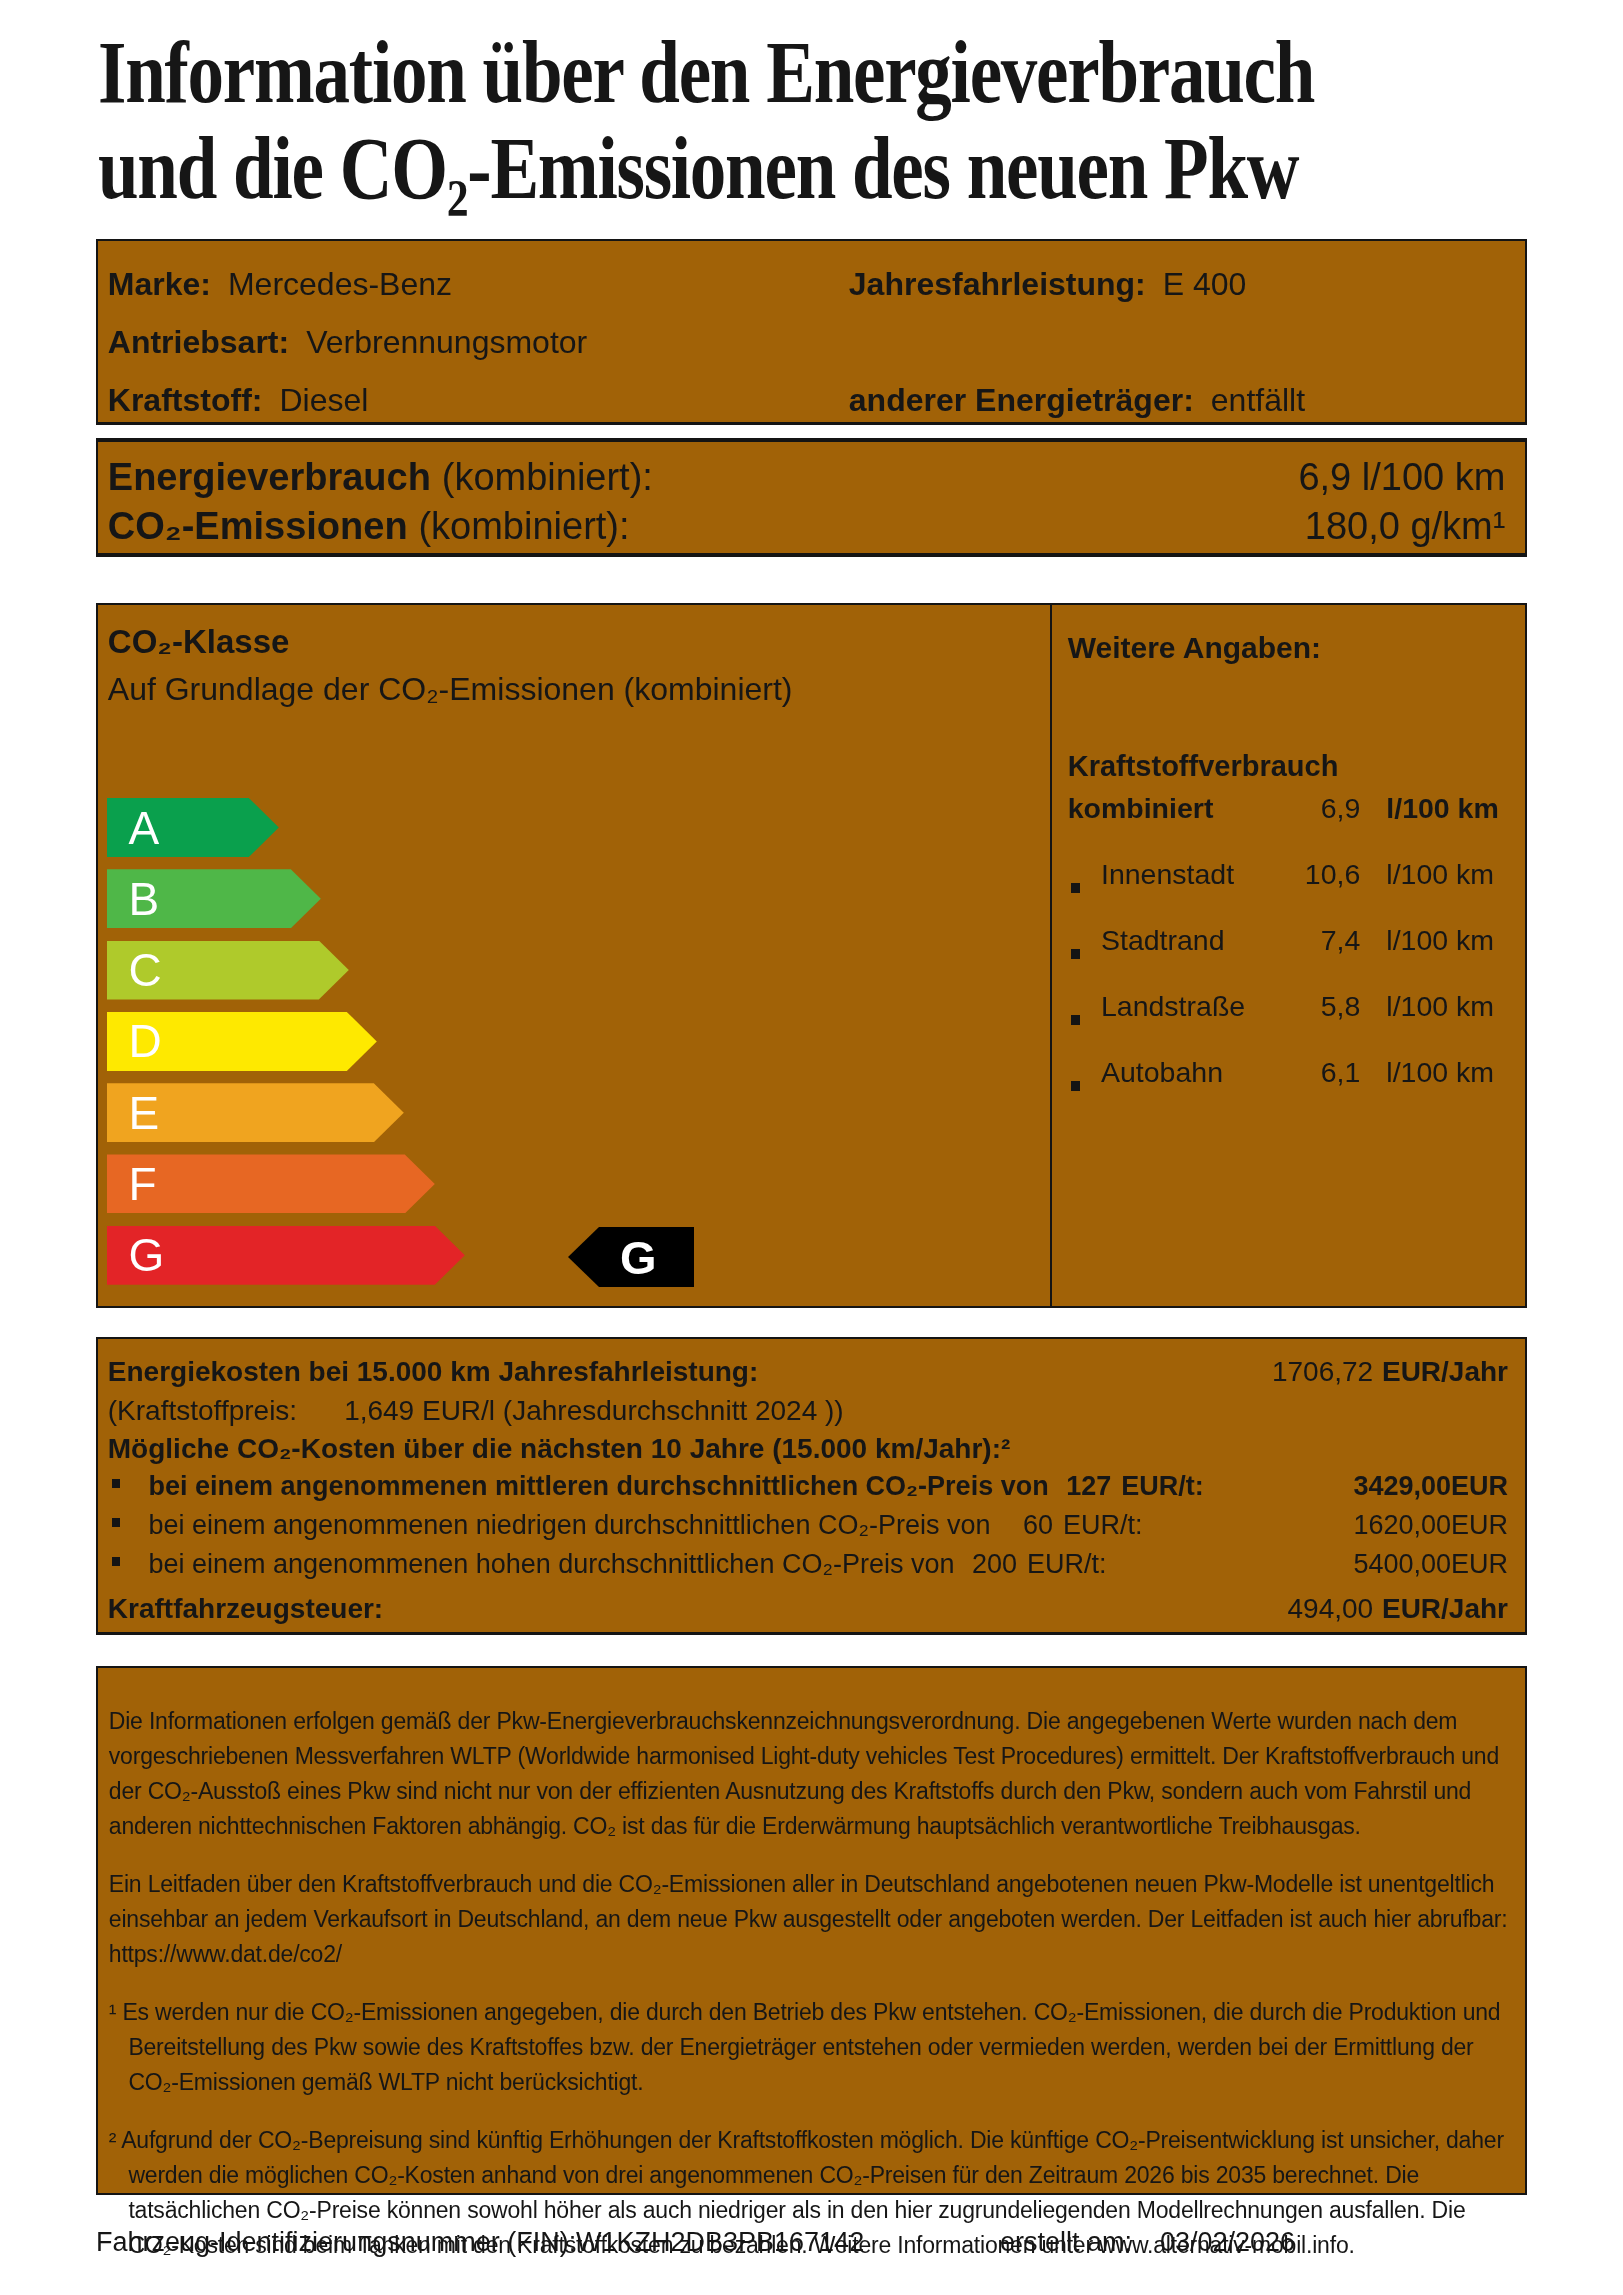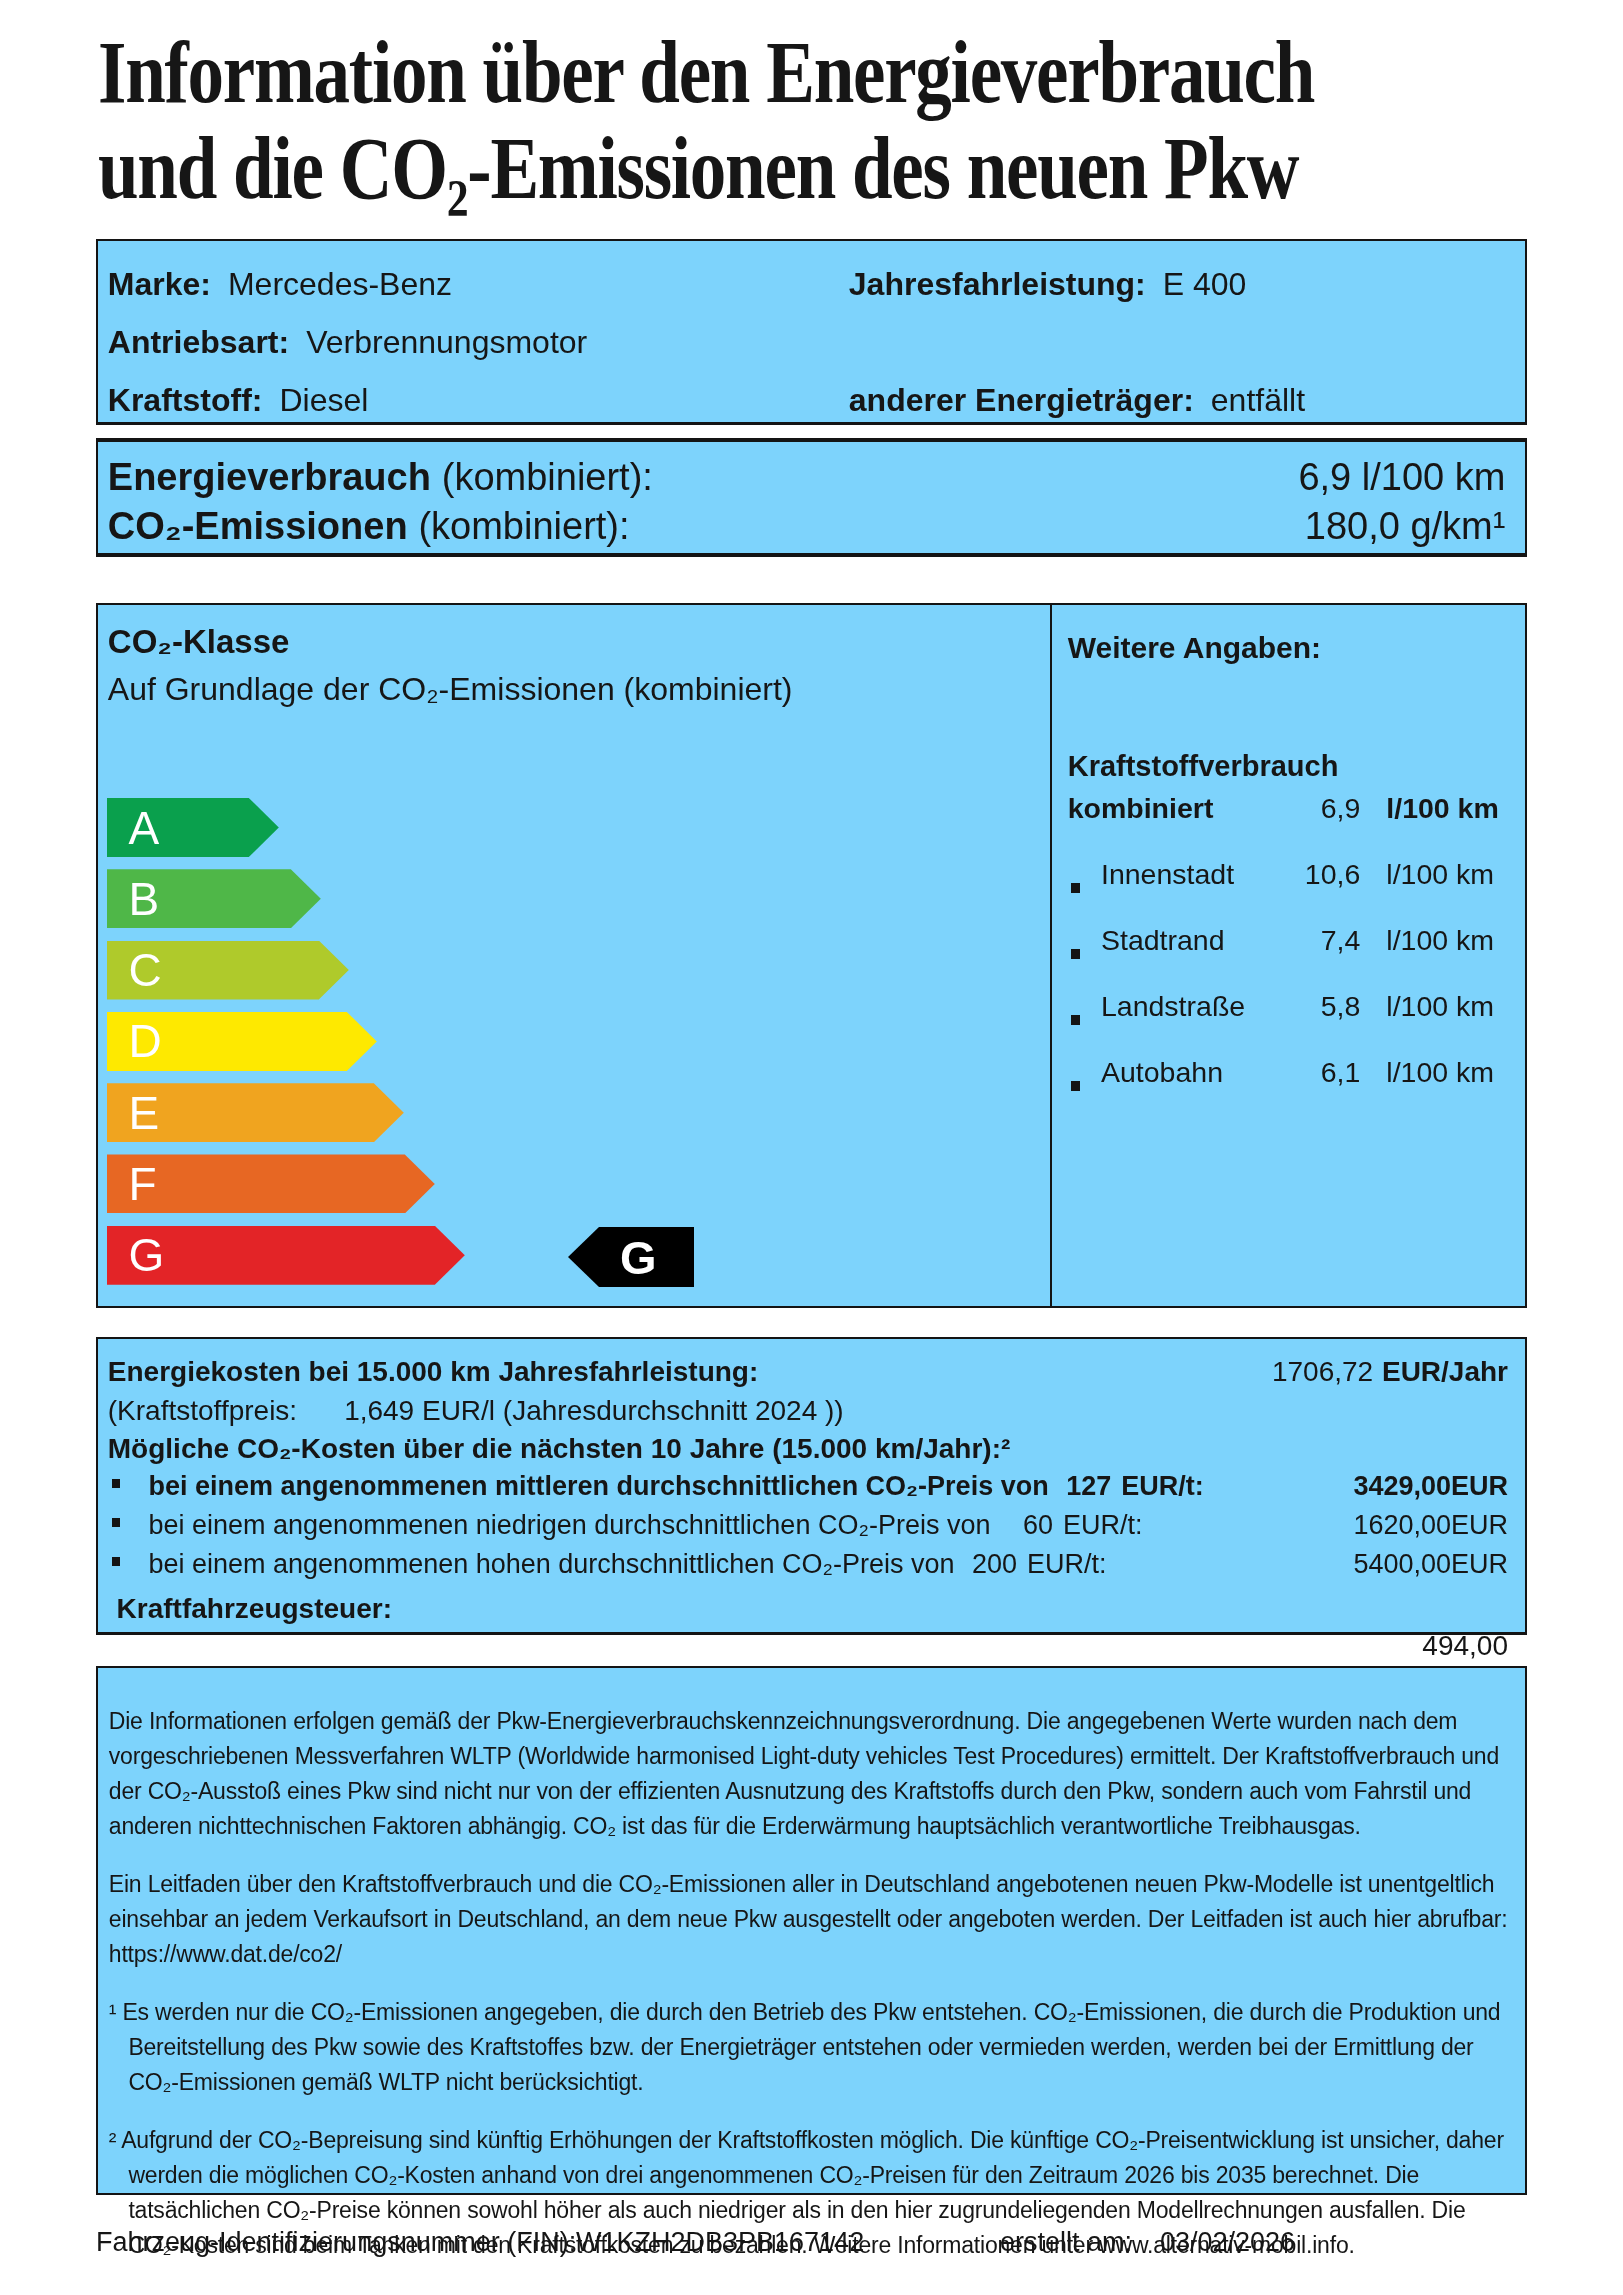--- a/index.html
+++ b/index.html
@@ -4,21 +4,21 @@
 <style>
   html,body{margin:0;padding:0;background:#ffffff;}
   body{width:1623px;height:2295px;position:relative;font-family:"Liberation Sans",sans-serif;color:#161616;overflow:hidden;}
   .page{position:absolute;inset:0;}
 
   
   .title{position:absolute;left:98px;top:23.6px;white-space:nowrap;}
   .title .tline{display:block;font-family:"Liberation Serif",serif;font-weight:bold;font-size:89px;line-height:96px;transform:scaleX(0.82);transform-origin:0 0;letter-spacing:-1.5px;}
 
   
-  .box{position:absolute;left:96px;width:1431px;border:2.5px solid #141414;box-sizing:border-box;background:#7dd3fc;}
+  .box{position:absolute;left:96px;width:1431px;border:2.5px solid #141414;box-sizing:border-box;background:#a16207;}
 
   
   #box-vehicle{top:239px;height:186px;border-bottom-width:3.9px;}
   .veh-grid{padding:14.7px 14.7px 0 9.8px;}
   .veh-row{display:flex;height:58px;align-items:center;font-size:32px;}
   .veh-cell-l{width:741px;display:flex;align-items:baseline;}
   .veh-cell-r{flex:1;display:flex;align-items:baseline;}
   .lbl{font-weight:bold;}
   .val{margin-left:17px;}
 
@@ -66,21 +66,21 @@
   .c-row2{margin-top:2px;}
   .c-row2 .c2val{margin-left:47px;}
   .c-row3{margin-top:1px;font-weight:bold;}
   .c-bullet{display:flex;align-items:baseline;font-size:27px;line-height:39px;margin-top:0px;}
   .c-bullet .bmark{width:8.8px;height:8.8px;background:#141414;align-self:center;margin:0 0 5.9px 3.9px;flex:none;}
   .c-bullet .btext{margin-left:28px;}
   .c-bullet .bprice{margin-left:13.7px;min-width:49px;text-align:right;}
   .c-bullet .bunit{margin-left:9.8px;min-width:74px;}
   .c-bullet .bcost{margin-left:auto;text-align:right;}
   .c-bullet.em{font-weight:bold;}
-  .c-kfz{margin-top:5.9px;flex-direction:column;}
+  .c-kfz{margin-top:5.9px;}
   .c-kfz .clabel{font-weight:bold;flex:1;}
 
   
   #box-legal{top:1666px;height:529px;border-width:2px;}
   .legal-inner{padding:12.8px 14.7px 0 10.8px;font-size:23px;line-height:35px;letter-spacing:-0.2px;}
   .fn{padding-left:19.6px;text-indent:-19.6px;}
 
   
   .footer{position:absolute;left:96px;top:2227px;width:1431px;font-size:27px;}
   .footer span{position:absolute;white-space:nowrap;}

